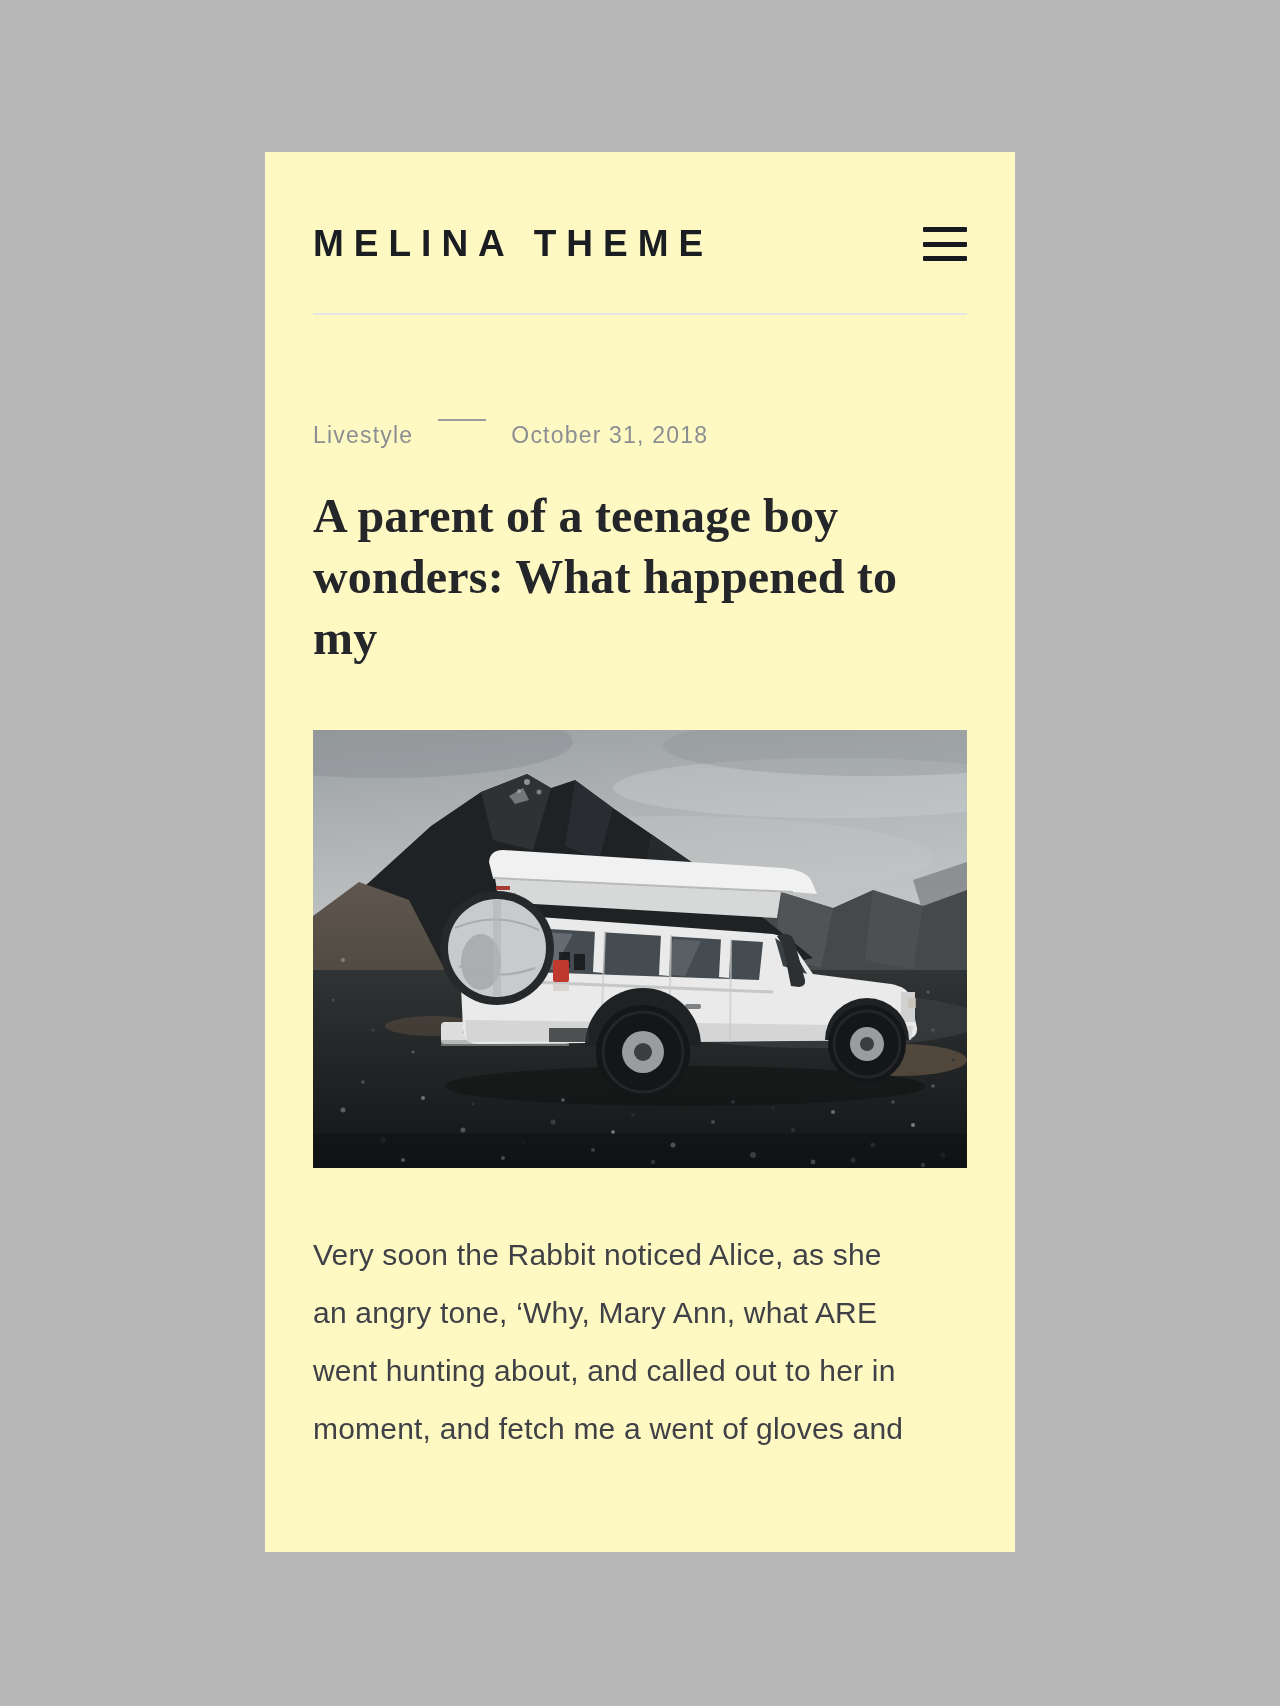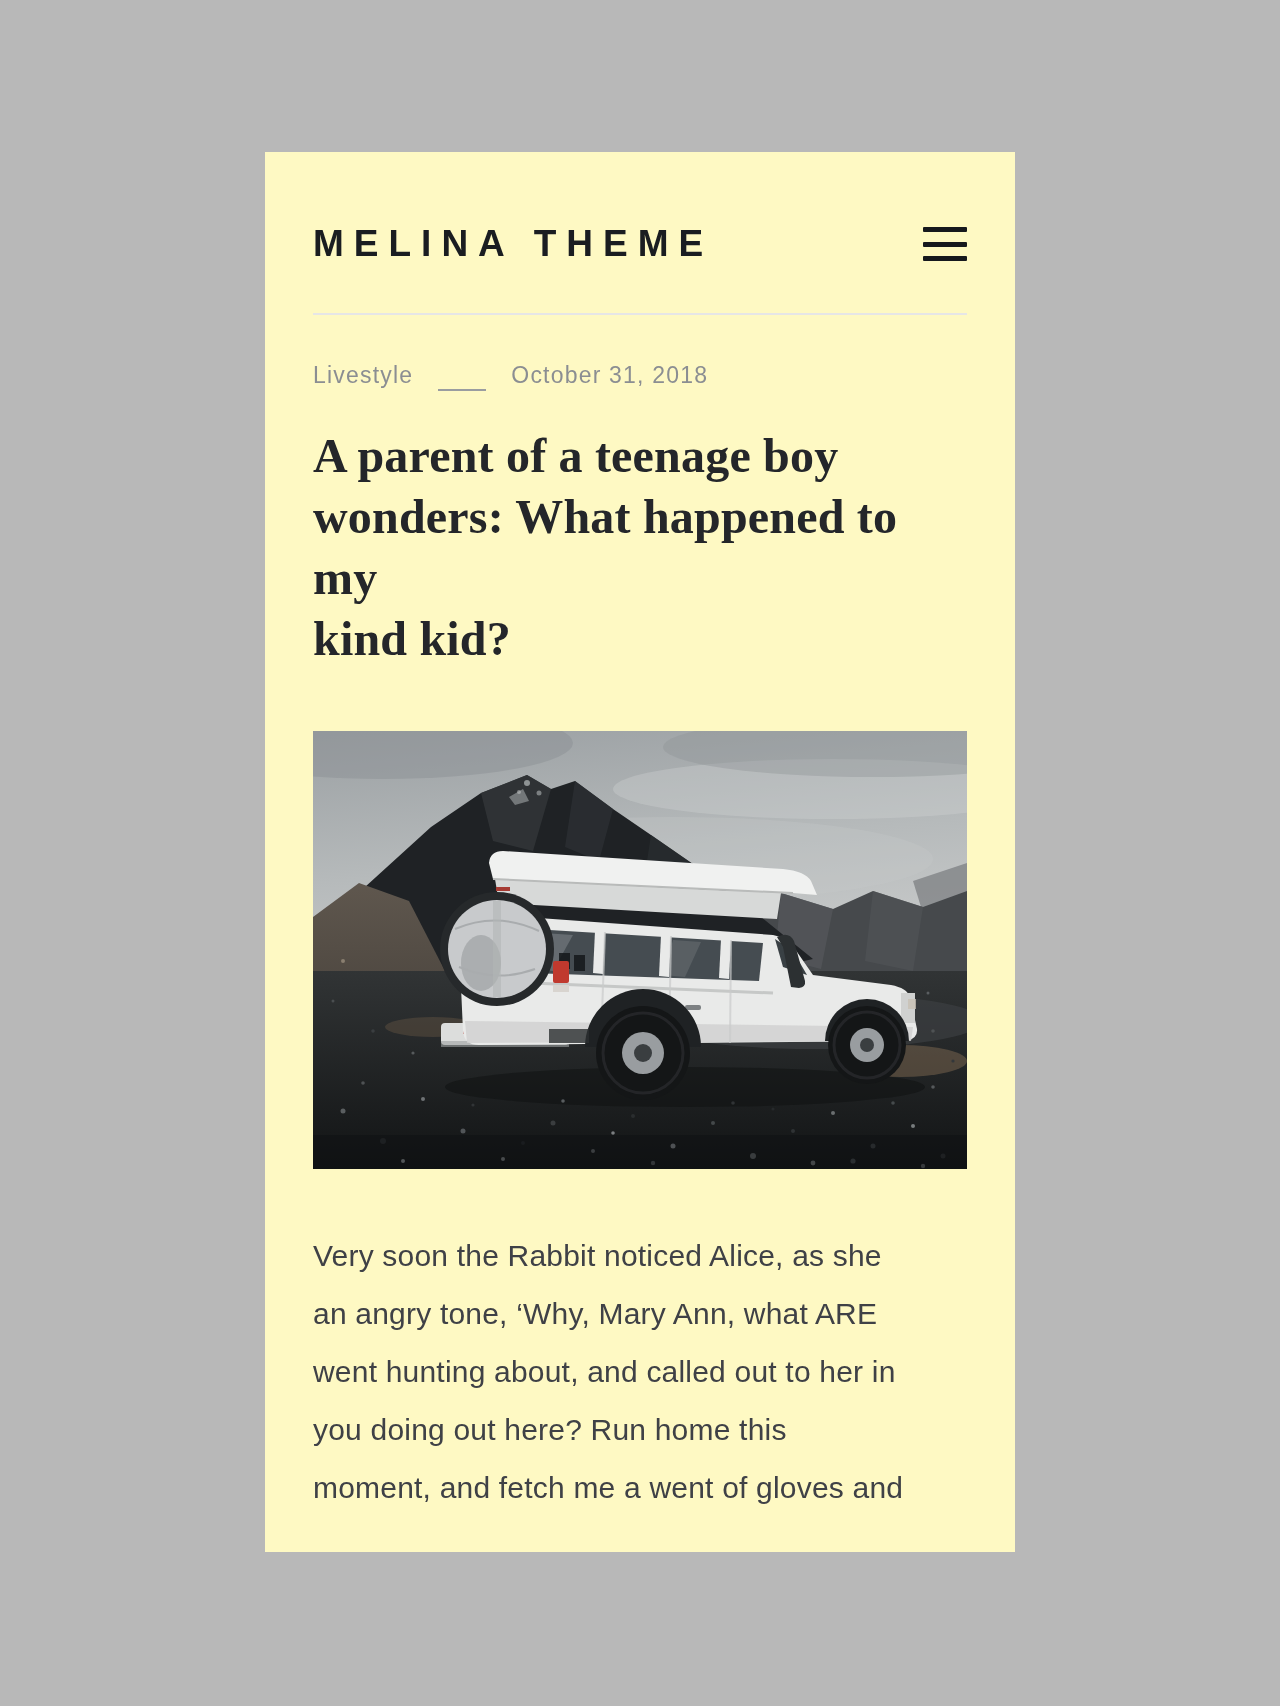--- a/index.html
+++ b/index.html
@@ -35,22 +35,22 @@
     width: 44px; height: 34px;
     display: flex; flex-direction: column; justify-content: space-between;
   }
   .hamburger span { display: block; height: 5px; background: #16191d; border-radius: 1px; }
   hr.divider {
     border: none; border-top: 2px solid #e6e6e6;
     margin: 46px 0 0 0;
   }
   
   .meta {
-    margin-top: 44px;
-    display: flex; align-items: flex-end; gap: 25px;
+    margin-top: 104px;
+    display: flex; align-items: flex-start; gap: 25px;
     font-size: 23px; line-height: 32px; letter-spacing: 1.2px;
     color: #8b8e92; font-weight: 400;
   }
   .meta .category { color: #8b8e92; text-decoration: none; }
   .meta .sep { width: 48px; height: 2px; background: #9a9da0; }
   
   .title {
     margin: 34px 0 7px 0;
     font-family: "Liberation Serif", serif;
     font-weight: 600;
@@ -90,21 +90,20 @@
 
   <div class="meta">
     <a href="#" class="category">Livestyle</a>
     <span class="sep"></span>
     <span class="date">October 31, 2018</span>
   </div>
 
   <h1 class="title">
     <div>A parent of a teenage boy</div>
     <div>wonders: What happened to my</div>
-    <div>kind kid?</div>
   </h1>
 
   <figure class="photo" aria-label="white-4x4-suv-with-rooftop-tent-on-black-gravel-road-below-dark-mountains">
     <svg width="654" height="438" viewBox="0 0 654 438" xmlns="http://www.w3.org/2000/svg">
       <defs>
         <linearGradient id="skyG" x1="0" y1="0" x2="0.25" y2="1">
           <stop offset="0" stop-color="#9ba0a3"></stop>
           <stop offset="0.55" stop-color="#b6babb"></stop>
           <stop offset="1" stop-color="#c9cbcb"></stop>
         </linearGradient>
@@ -270,18 +269,17 @@
           <circle cx="610" cy="435" r="2.2" fill="#595d60"></circle>
         <rect x="0" y="404" width="654" height="34" fill="#0e1011" opacity="0.45"></rect>
       </g>
     </svg>
   </figure>
 
   <div class="body-text">
     <div>Very soon the Rabbit noticed Alice, as she</div>
     <div>an angry tone, ‘Why, Mary Ann, what ARE</div>
     <div>went hunting about, and called out to her in</div>
-    <div>you doing out here? Run home this</div>
     <div>moment, and fetch me a went of gloves and</div>
 
   </div>
 
 </div>
 
 </body></html>

